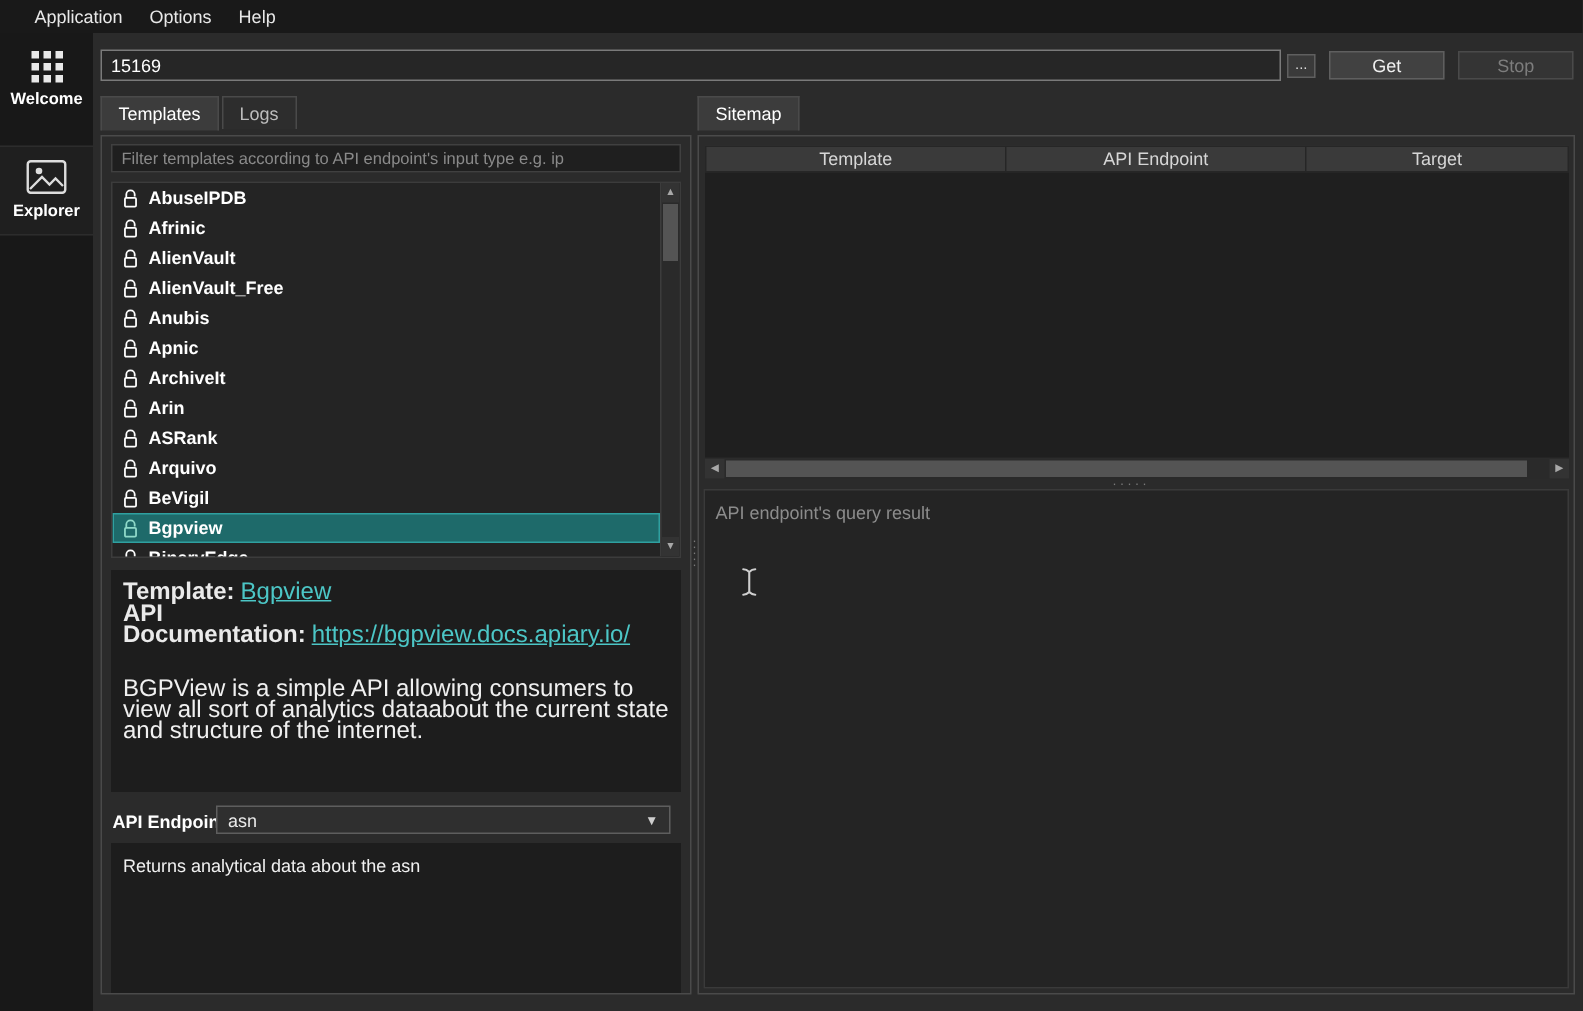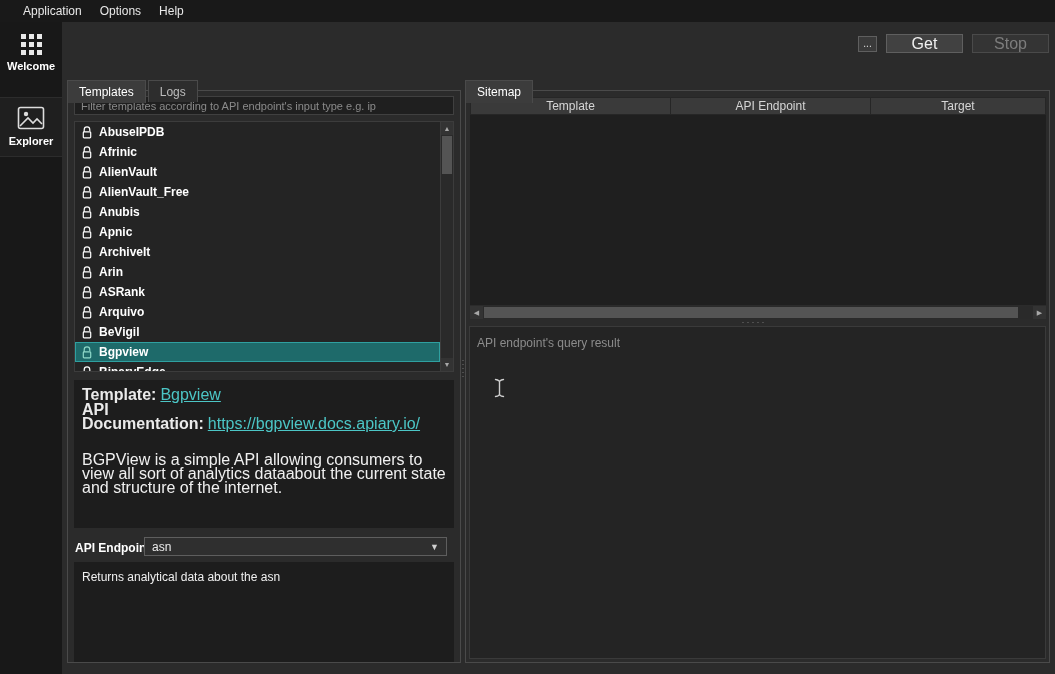--- a/index.html
+++ b/index.html
@@ -19,30 +19,30 @@
   .tile { background:#1f1f1f; border-top:1px solid #2c2c2c; border-bottom:1px solid #2c2c2c; padding:8px 0 9px 0; }
   .grid-icon { display:grid; grid-template-columns:repeat(3,5px); grid-template-rows:repeat(3,5px);
                gap:3px; width:21px; margin:0 auto; }
   .grid-icon span { background:#e8e8e8; width:5px; height:5px; }
   .side-svg { display:block; margin:0 auto; }
 
   
   .target-input { position:absolute; left:67px; top:33px; width:787px; height:21px;
                   background:#262626; border:1px solid #7a7a7a; color:#ffffff;
                   font-size:12px; padding:0 6px; font-family:"Liberation Sans", sans-serif; }
-  .btn { position:absolute; font-family:"Liberation Sans", sans-serif; font-size:16px;
+  .btn { position:absolute; font-family:"Liberation Sans", sans-serif; font-size:12px;
          background:#414141; border:1px solid #5f5f5f; color:#f0f0f0; cursor:default; }
   .browse-btn { left:858px; top:36px; width:19px; height:16px; font-size:10px; line-height:10px;
                 background:#3a3a3a; color:#dddddd; }
   .get-btn  { left:886px; top:34px; width:77px; height:19px; }
   .stop-btn { left:972px; top:34px; width:77px; height:19px; background:#343434;
               border-color:#4a4a4a; color:#7d7d7d; }
 
   
-  .tabs { position:absolute; top:80px; height:22px; display:flex; z-index:2;align-items:center; }
+  .tabs { position:absolute; top:64px; height:22px; display:flex; z-index:2;align-items:center; }
   .tabs-left { left:67px; } .tabs-right { left:465px; }
   .tab { height:22px; padding:0 11px; display:flex; align-items:center; font-size:12px;
          color:#bdbdbd; background:#2d2d2d; border:1px solid #4a4a4a; border-bottom:none;
          margin-right:2px; cursor:default; }
   .tab.active { background:#3c3c3c; color:#ffffff; height:23px; }
 
   
   .panel { position:absolute; top:90px; height:573px; border:1px solid #4a4a4a; background:#2b2b2b; }
   .left-panel { left:67px; width:394px; }
   .right-panel { left:465px; width:585px; }
@@ -146,20 +146,21 @@
       <svg class="side-svg" width="28" height="24" viewBox="0 0 28 24">
         <rect x="1.5" y="1.5" width="25" height="21" rx="2" fill="none" stroke="#dddddd" stroke-width="1.6"></rect>
         <circle cx="9" cy="8" r="2.2" fill="#dddddd"></circle>
         <path d="M3 20 L11 12 L16 17 L20 13 L25 18" fill="none" stroke="#dddddd" stroke-width="1.6"></path>
       </svg>
       <div class="side-label">Explorer</div>
     </div>
 
   </div>
 
+  <input class="target-input" type="text" value="15169" style="">
   <button class="btn browse-btn">...</button>
   <button class="btn get-btn">Get</button>
   <button class="btn stop-btn" disabled="">Stop</button>
 
   <div class="tabs tabs-left">
     <div class="tab active">Templates</div>
     <div class="tab">Logs</div>
   </div>
 
   <div class="tabs tabs-right">

